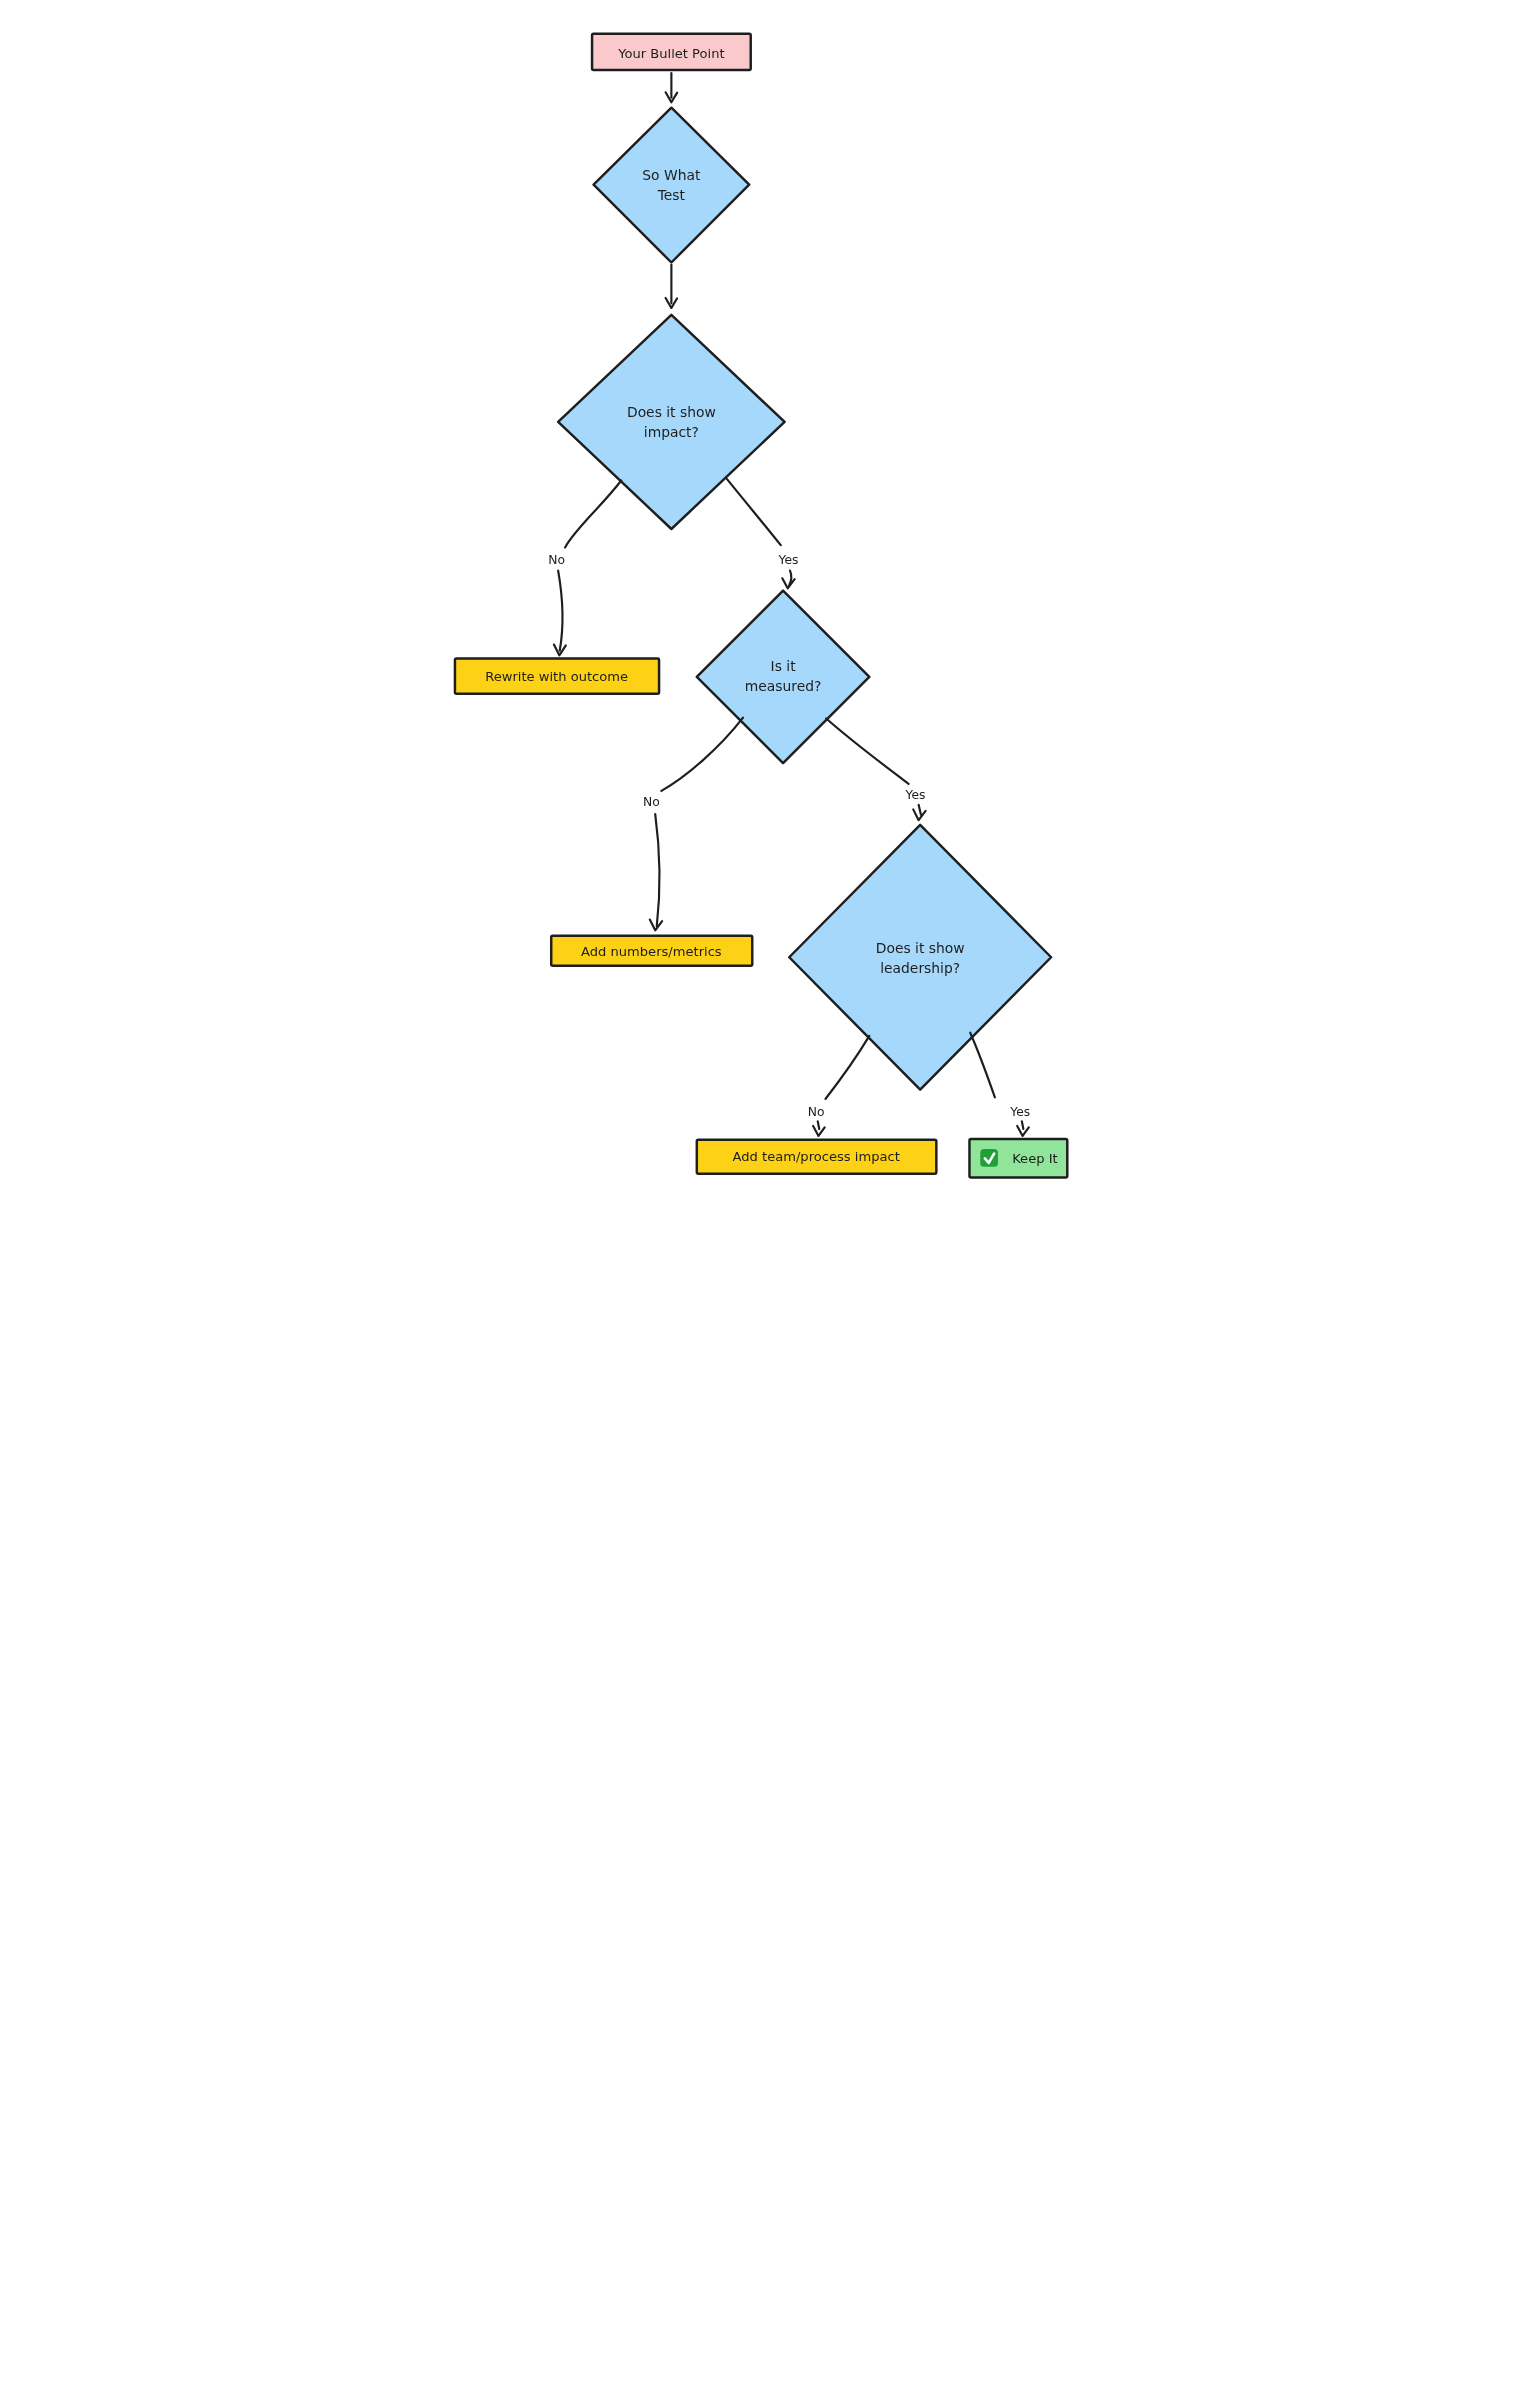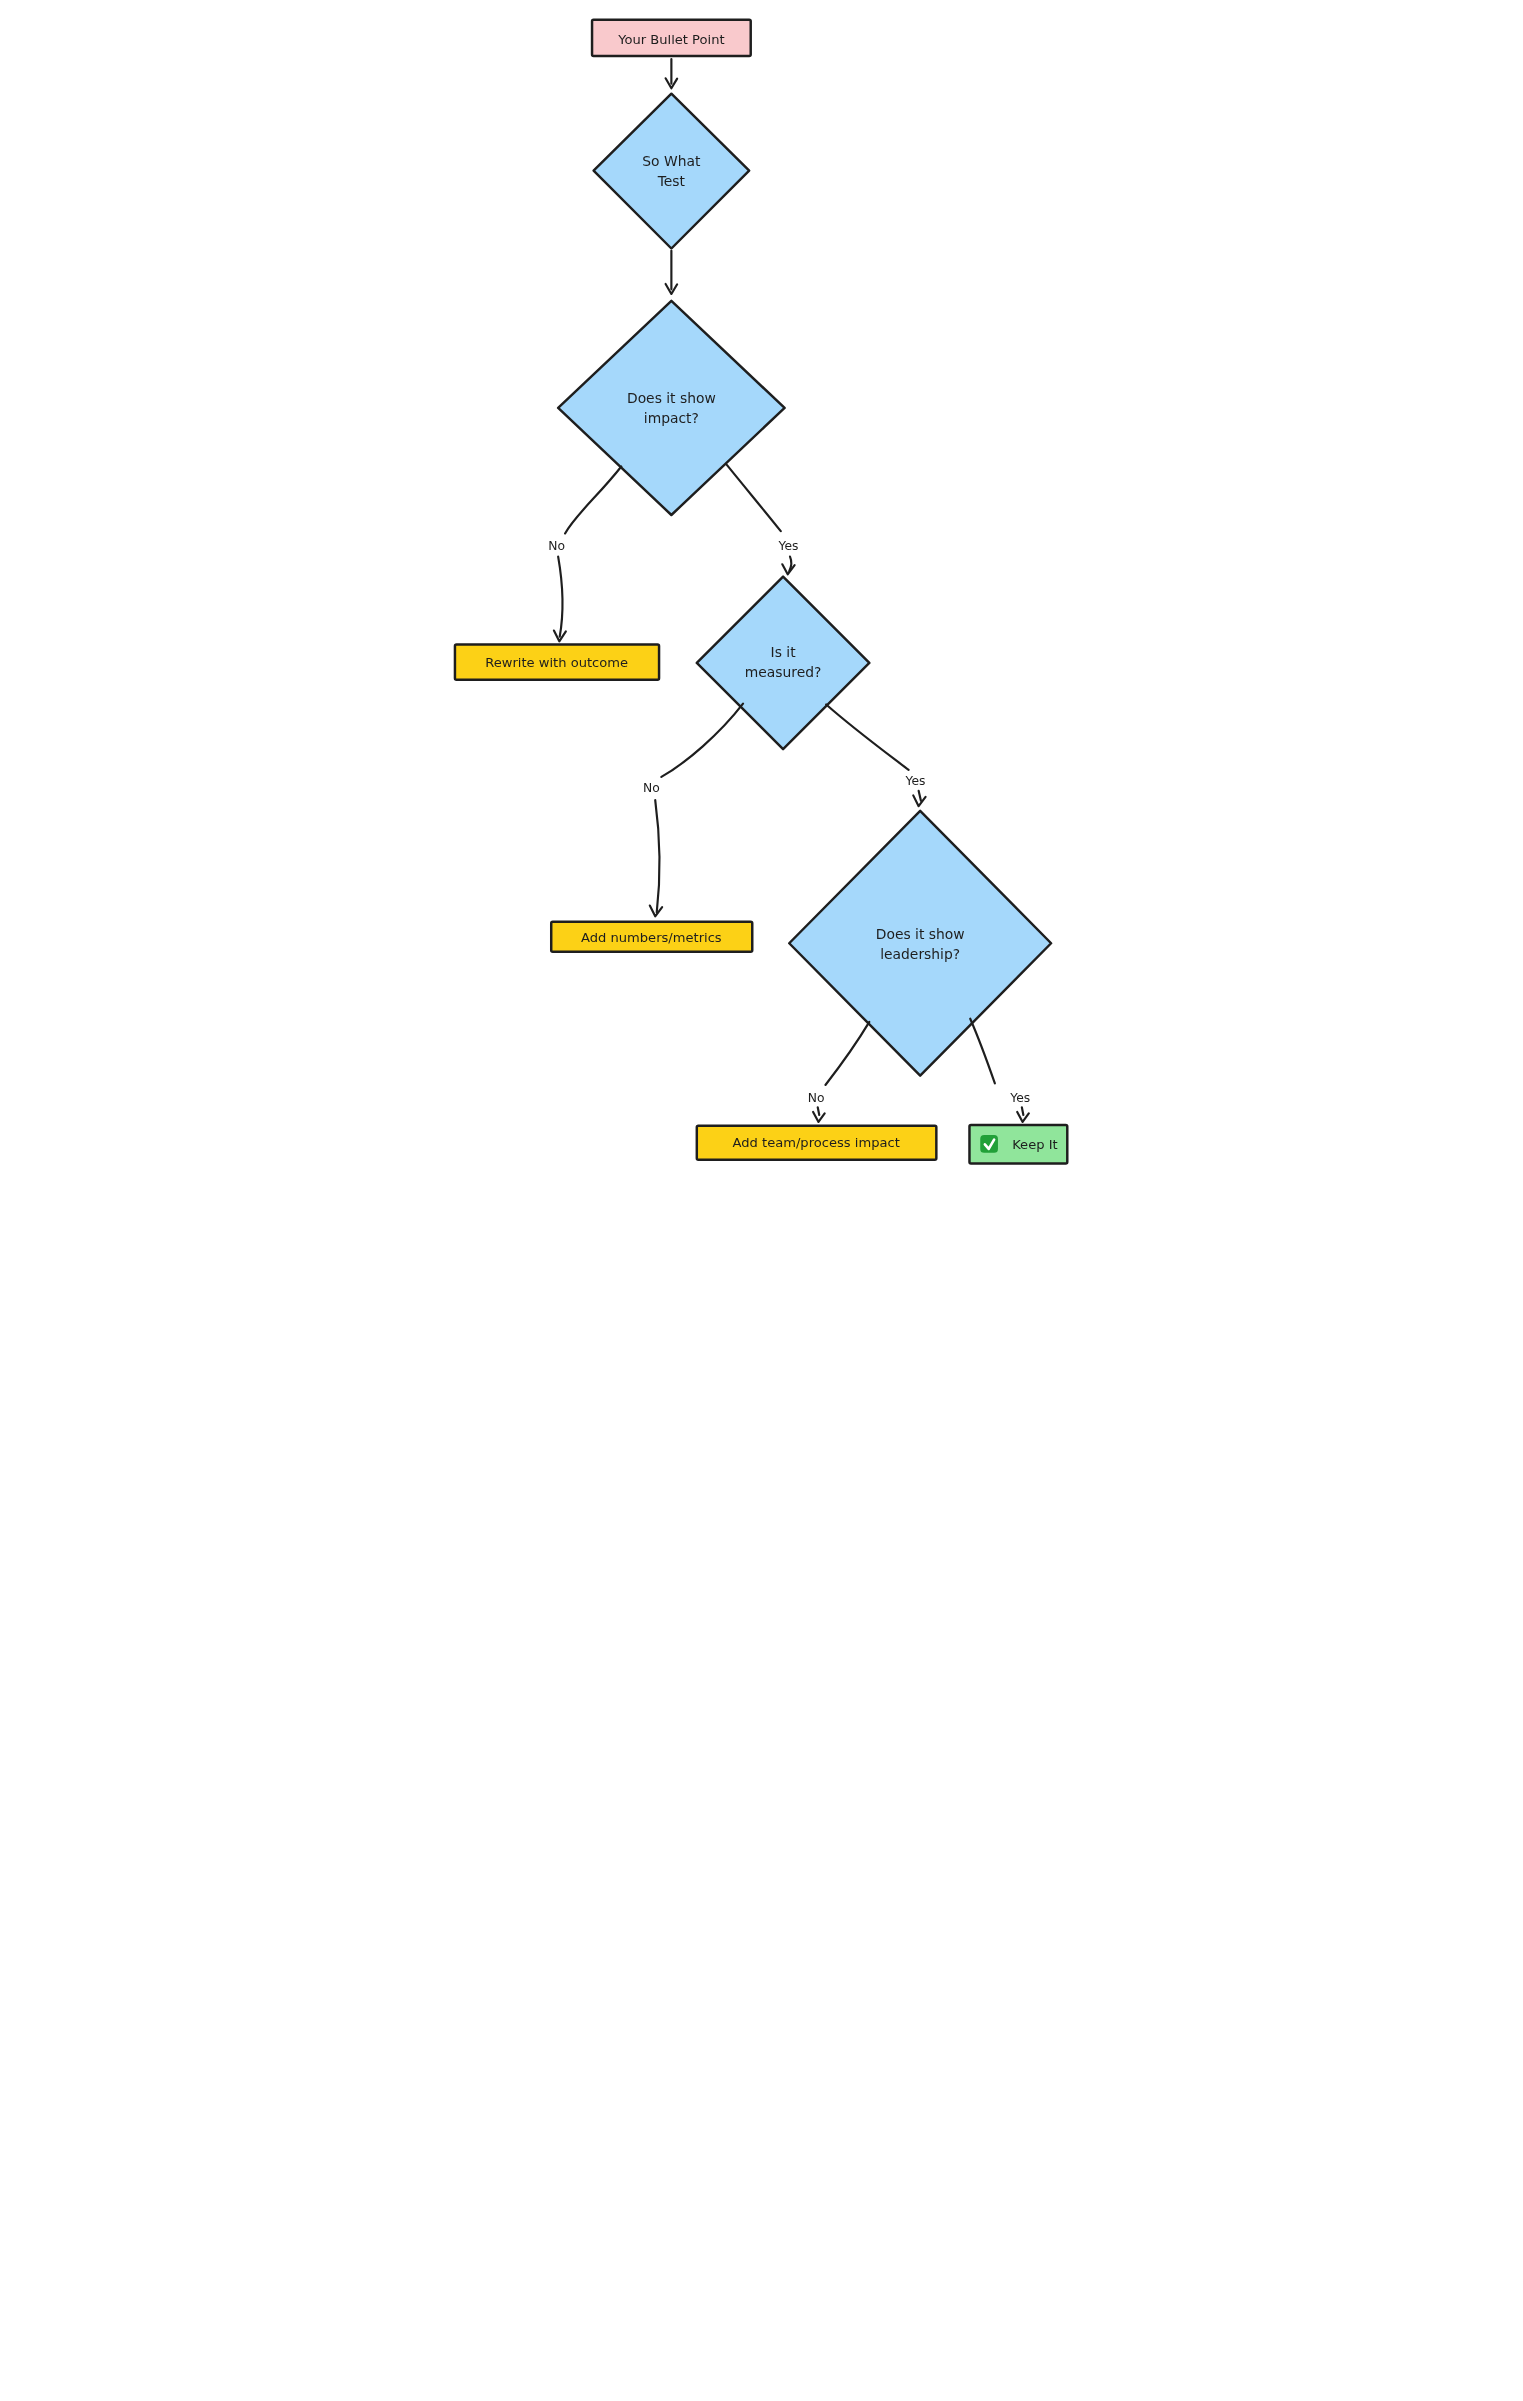--- a/index.html
+++ b/index.html
@@ -2,21 +2,21 @@
 <html style="font-size:12.3px"><head>
 <meta charset="utf-8">
 <style>
   html, body {
     margin: 0;
     padding: 0;
     background: #ffffff;
   }
   .canvas-wrap {
     width: 761px;
-    margin: 0 auto;
+    margin: 14px auto;
   }
   svg { display: block; }
 
   .node-shape {
     stroke: #1e1e1e;
     stroke-width: 3.2;
     stroke-linejoin: round;
   }
   .edge-line {
     stroke: #1e1e1e;

